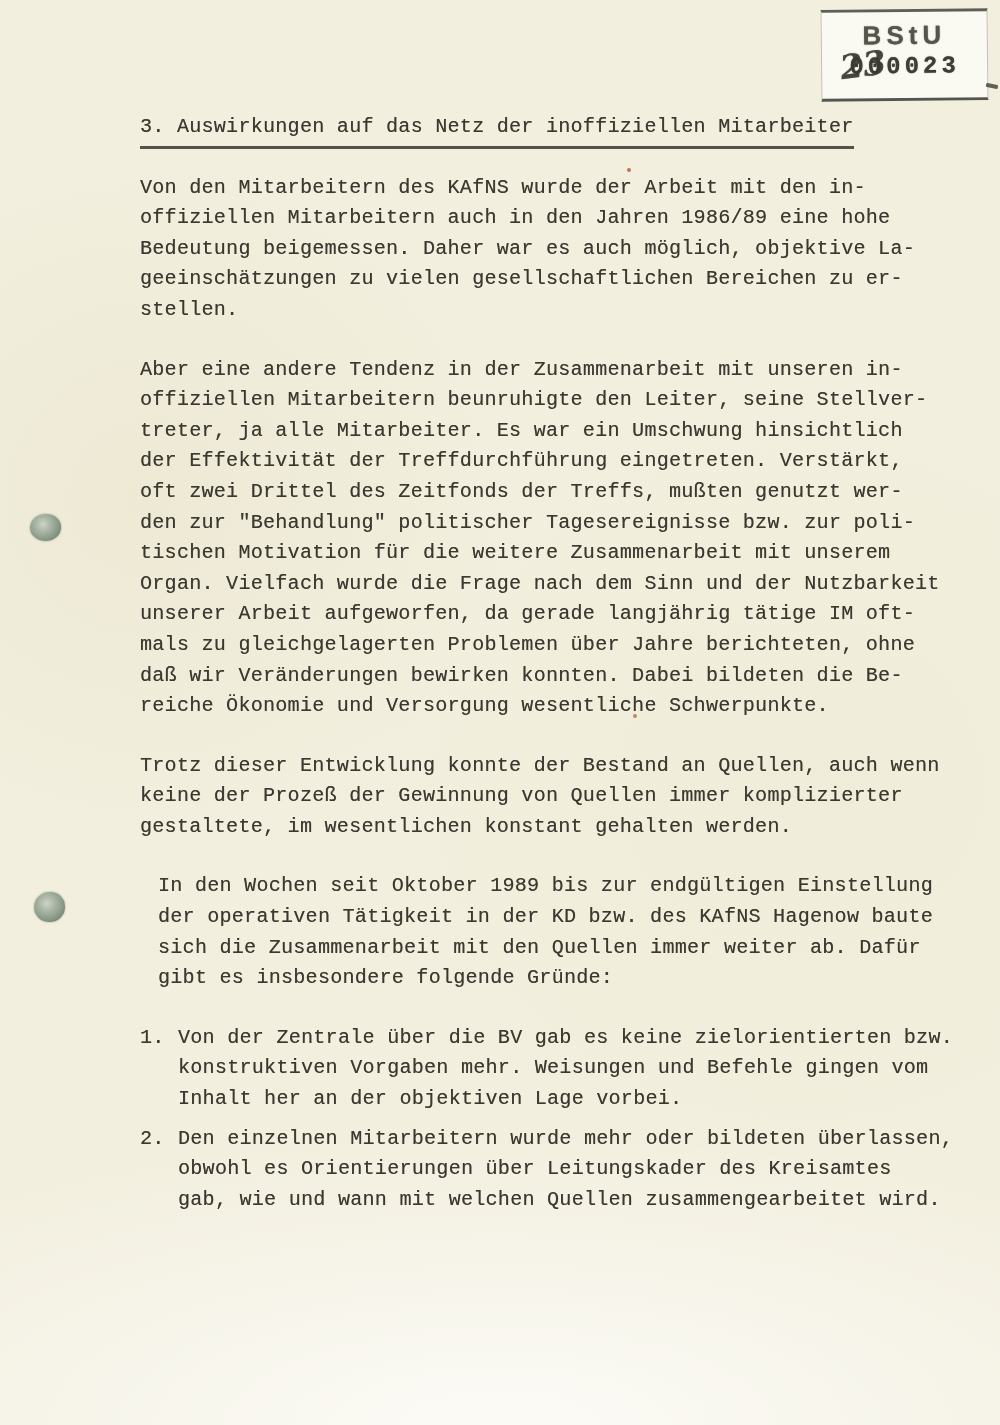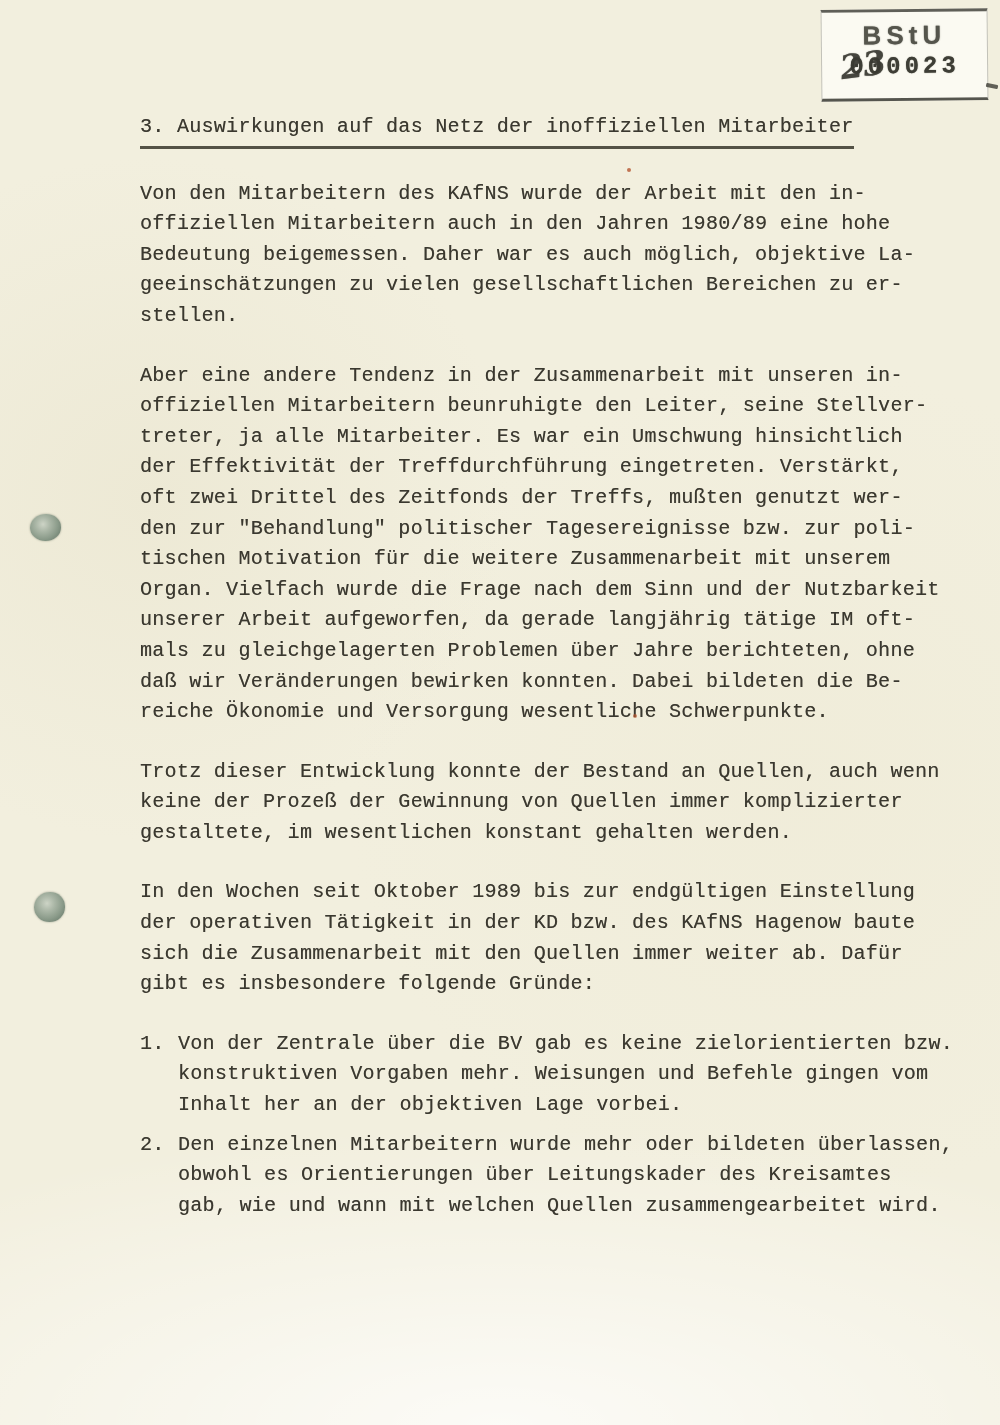--- a/index.html
+++ b/index.html
@@ -85,28 +85,28 @@
     letter-spacing: 0.3px;
     color: #3a382f;
     text-shadow: 0.2px 0.3px 0.5px rgba(52,50,42,0.55);
   }
   .heading {
     display: inline-block;
     font-size: 20px;
     font-weight: normal;
     border-bottom: 3px solid rgba(56,54,44,0.85);
     padding-bottom: 3px;
-    margin: 0 0 30px 0;
+    margin: 0 0 24px 0;
     white-space: pre-line;
   }
   .para {
     white-space: pre-line;
     margin: 0 0 29px 0;
   }
-  .para:last-of-type { margin-bottom: 29px; }
+  .para:last-of-type { margin-bottom: 29px; margin-left: 18px; }
   .list-item {
     display: flex;
     margin: 0 0 9px 0;
   }
   .list-marker {
     flex: 0 0 38px;
     white-space: pre;
   }
   .list-text {
     flex: 1;
@@ -140,21 +140,21 @@
   </div>
 
   <div class="punch-hole hole-1"></div>
   <div class="punch-hole hole-2"></div>
 
   <div class="content">
 
     <h1 class="heading">3. Auswirkungen auf das Netz der inoffiziellen Mitarbeiter</h1>
 
     <p class="para">Von den Mitarbeitern des KAfNS wurde der Arbeit mit den in-
-offiziellen Mitarbeitern auch in den Jahren 1980/89 eine hohe
+offiziellen Mitarbeitern auch in den Jahren 1986/89 eine hohe
 Bedeutung beigemessen. Daher war es auch möglich, objektive La-
 geeinschätzungen zu vielen gesellschaftlichen Bereichen zu er-
 stellen.</p>
 
     <p class="para">Aber eine andere Tendenz in der Zusammenarbeit mit unseren in-
 offiziellen Mitarbeitern beunruhigte den Leiter, seine Stellver-
 treter, ja alle Mitarbeiter. Es war ein Umschwung hinsichtlich
 der Effektivität der Treffdurchführung eingetreten. Verstärkt,
 oft zwei Drittel des Zeitfonds der Treffs, mußten genutzt wer-
 den zur "Behandlung" politischer Tagesereignisse bzw. zur poli-

